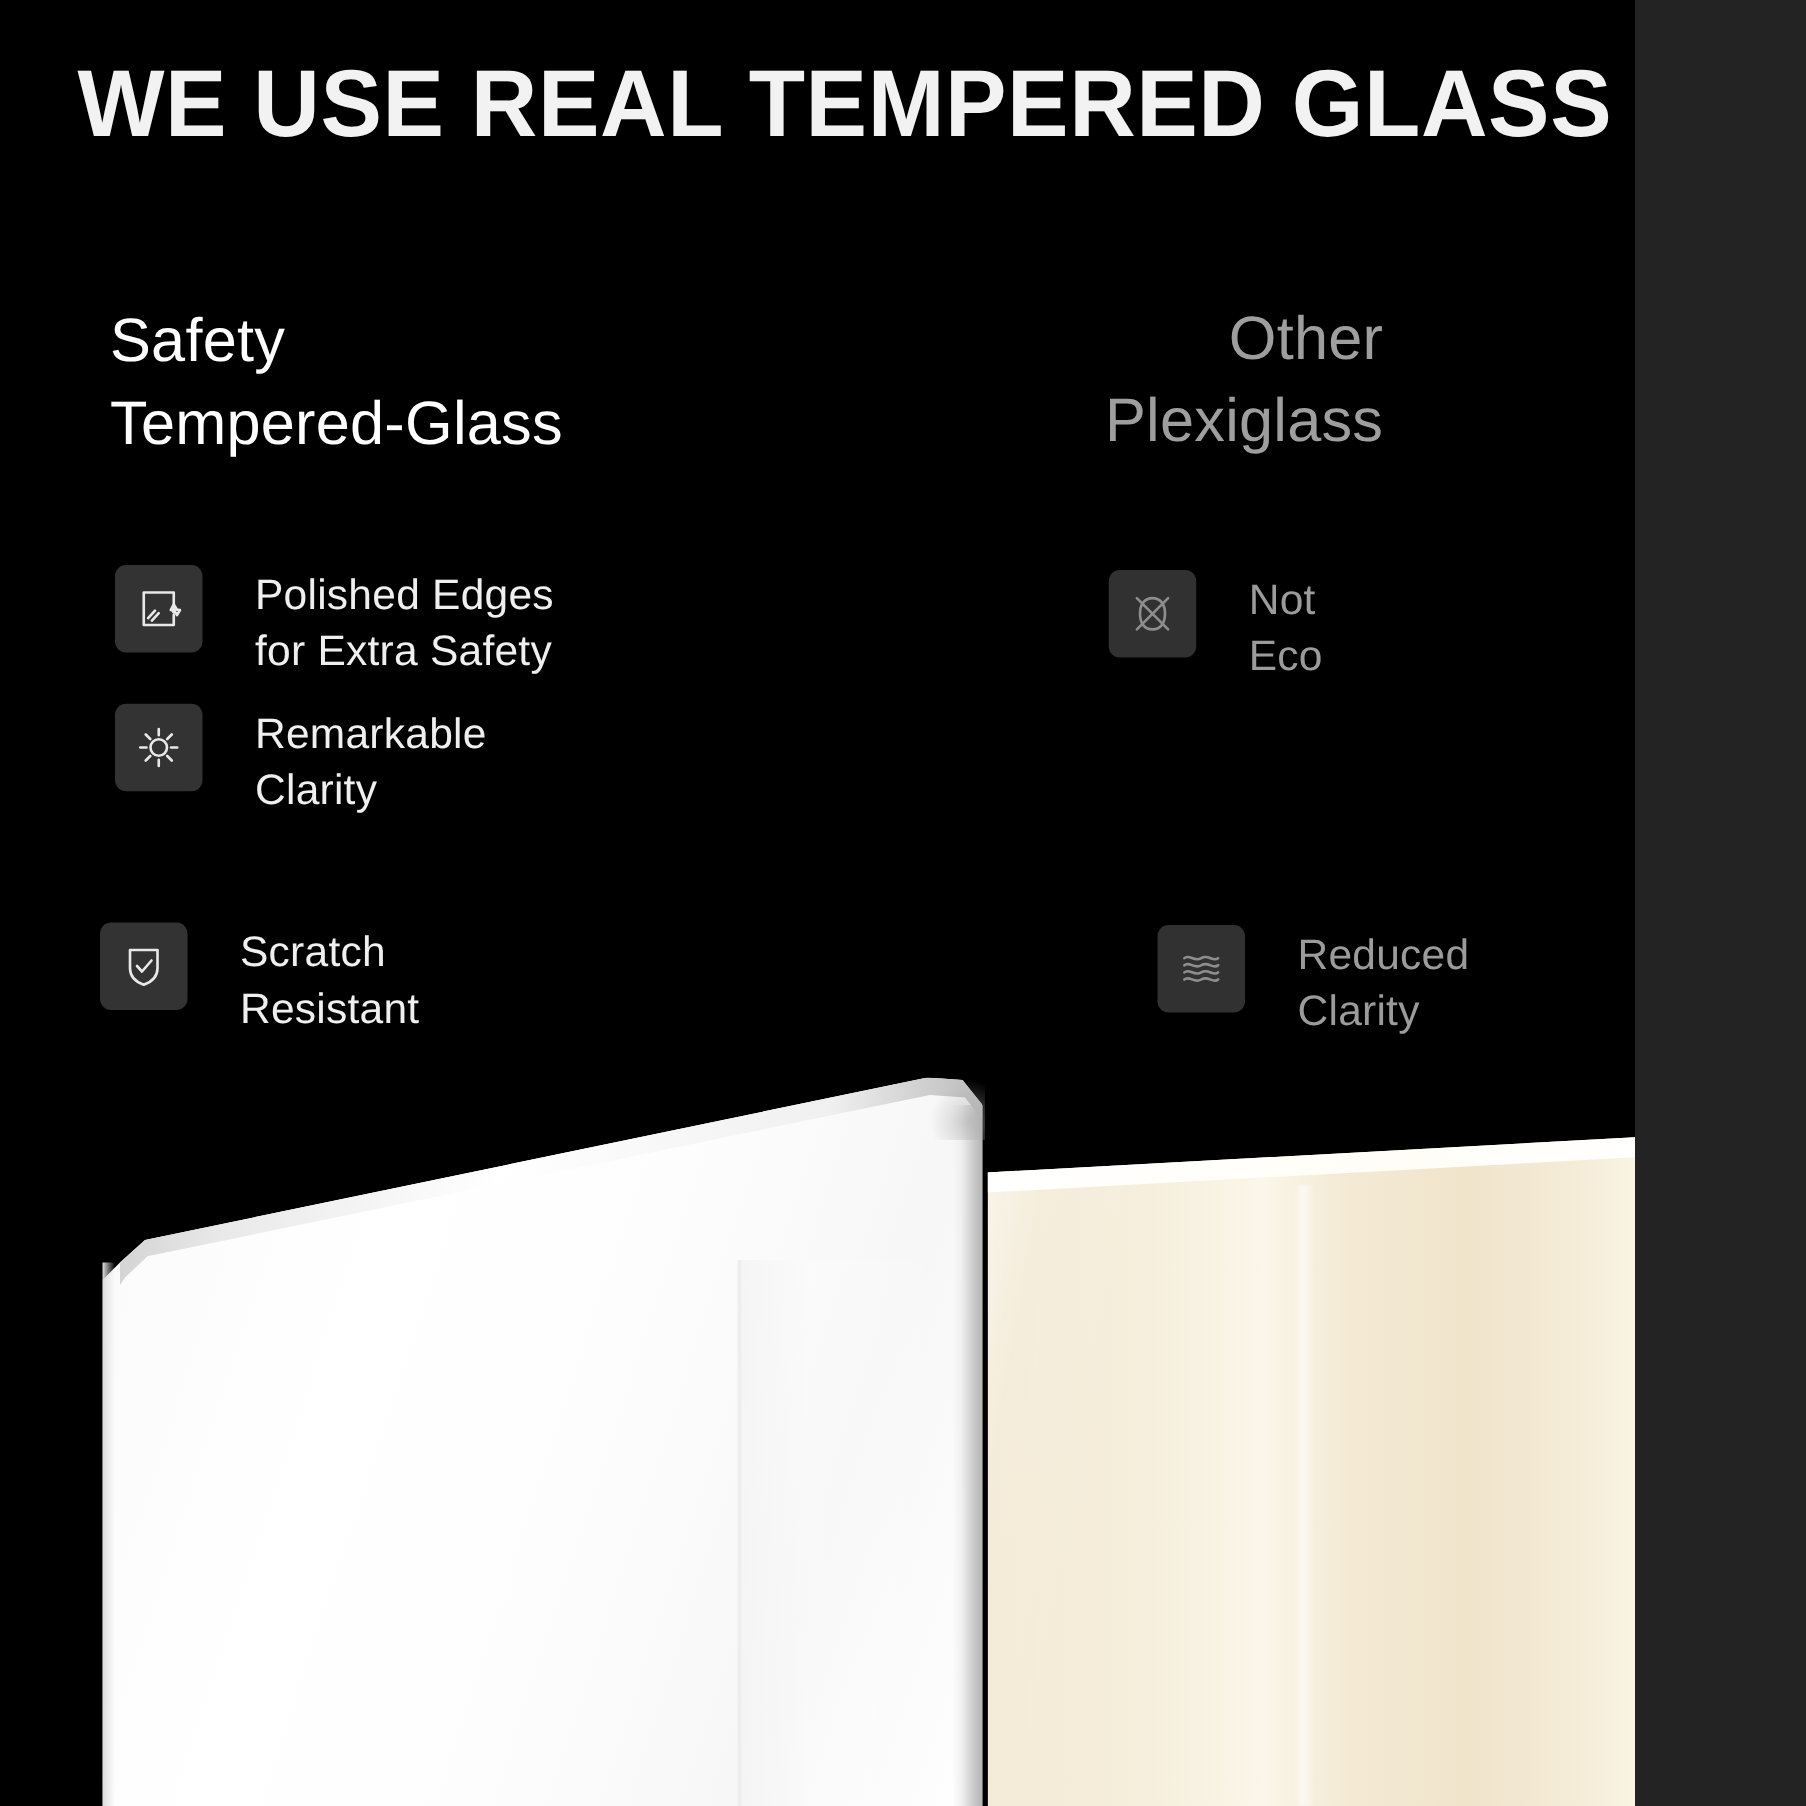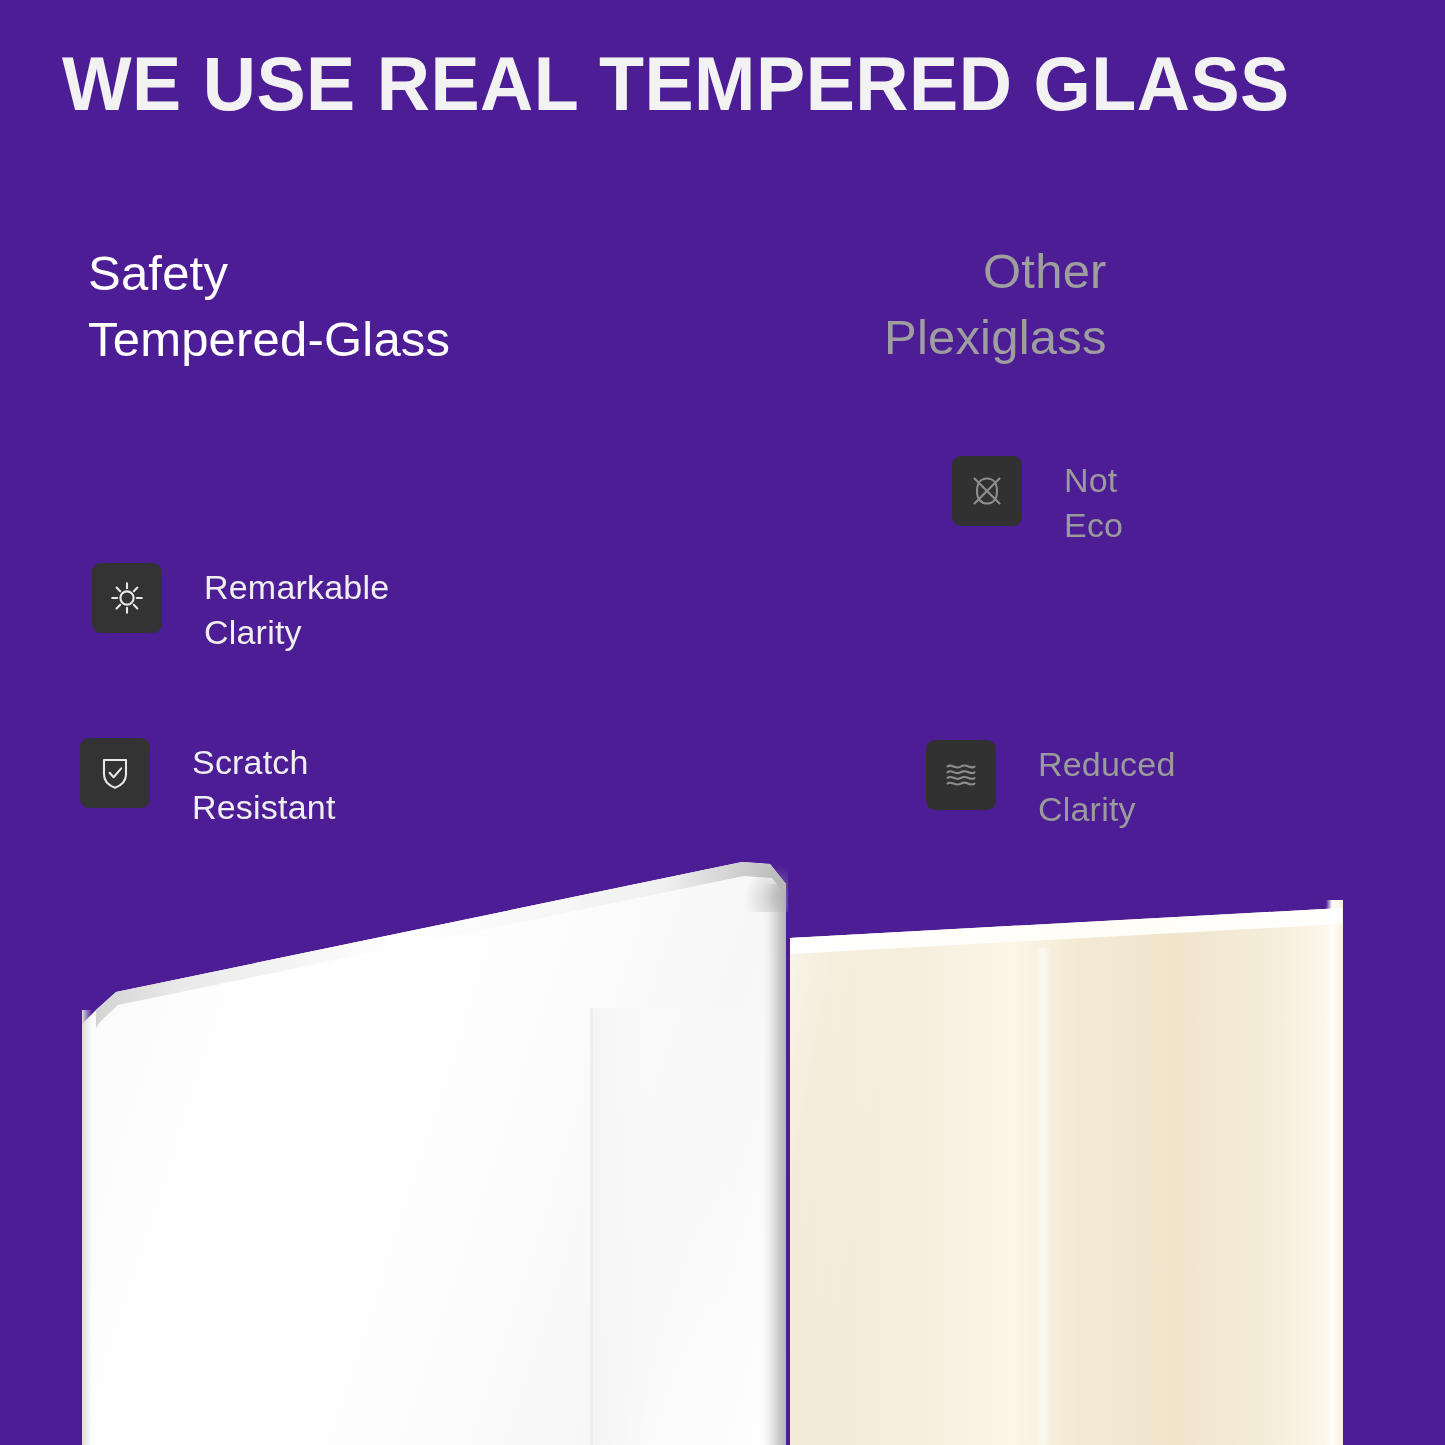--- a/index.html
+++ b/index.html
@@ -3,21 +3,21 @@
 <meta charset="utf-8">
 <style>
   html,body{margin:0;padding:0;}
   body{
     width:1445px;height:1445px;
     background:#232323;
     font-family:"Liberation Sans", sans-serif;
     overflow:hidden;
     position:relative;
   }
-  #stage{position:absolute;inset:0;width:1445px;height:1445px;overflow:hidden;background:#4c1d95;}
+  #stage{position:absolute;inset:0;width:1308px;height:1445px;overflow:hidden;background:#000000;}
 
   
   .headline{
     position:absolute;left:62px;top:38px;width:1330px;
     font-size:76px;line-height:92px;
     font-weight:700;
     letter-spacing:0.5px;
     color:#f2f2f2;
     transform:scaleX(0.97);
     transform-origin:left center;
@@ -39,21 +39,21 @@
   }
   .feat-text{margin-left:42px;padding-top:2px;}
   .feat-text span{display:block;font-size:34px;line-height:45px;letter-spacing:0.2px;}
   .col-a .feat-text span{color:#efefef;}
   .col-b .feat-text span{color:#9b9b9b;}
   .col-b .feat-icon{background:#313131;}
 
   #f-a-0{left:92px;top:452px;}
   #f-a-1{left:92px;top:563px;justify-content:flex-end;}
   #f-a-2{left:80px;top:738px;}
-  #f-b-0{left:925px;top:456px;padding-left:27px;}
+  #f-b-0{left:860px;top:456px;padding-left:27px;}
   #f-b-1{left:886px;top:596px;}
   #f-b-2{left:886px;top:740px;margin-left:40px;}
 
   .ico{display:block;}
   .col-a .ico{stroke:#e8e8e8;}
   .col-b .ico{stroke:#8e8e8e;}
   .ico{fill:none;stroke-width:2.1;stroke-linecap:round;stroke-linejoin:round;}
 
   
   #panels{position:absolute;left:0;top:830px;width:1445px;height:615px;}
@@ -138,20 +138,34 @@
 
 <div id="stage">
 
   <div class="headline">WE USE REAL TEMPERED GLASS</div>
 
   <div class="col-head" id="head-left">
     <span class="l1">Safety</span>
     <span class="l2">Tempered-Glass</span>
   </div>
 
+  <div class="feature col-a" id="f-a-0">
+    <div class="feat-icon">
+      <svg class="ico" width="40" height="40" viewBox="0 0 40 40" aria-hidden="true">
+        <path d="M8 7 H32 V16.5 M32 25 V33 H8 V7"></path>
+        <path d="M32 16.5 l2.6 4.2 L37 21 l-2.4 4.0 -2.6 -4.0 -2.4 0 Z" fill="none"></path>
+        <path d="M30.6 20.8 L32 18.6 L33.4 20.8 L32 23.0 Z"></path>
+        <path d="M11.5 27.5 L17 21.5 M14.5 29.5 L20 23.5"></path>
+      </svg>
+    </div>
+    <div class="feat-text">
+      <span>Polished Edges</span>
+      <span>for Extra Safety</span>
+    </div>
+  </div>
 
   <div class="feature col-a" id="f-a-1">
     <div class="feat-icon">
       <svg class="ico" width="40" height="40" viewBox="0 0 40 40" aria-hidden="true">
         <circle cx="20" cy="20" r="6.6"></circle>
         <path d="M20 5.2 V10.2 M20 29.8 V34.8 M5.2 20 H10.2 M29.8 20 H34.8
                  M9.6 9.6 L13.2 13.2 M26.8 26.8 L30.4 30.4
                  M30.4 9.6 L26.8 13.2 M13.2 26.8 L9.6 30.4"></path>
       </svg>
     </div>

